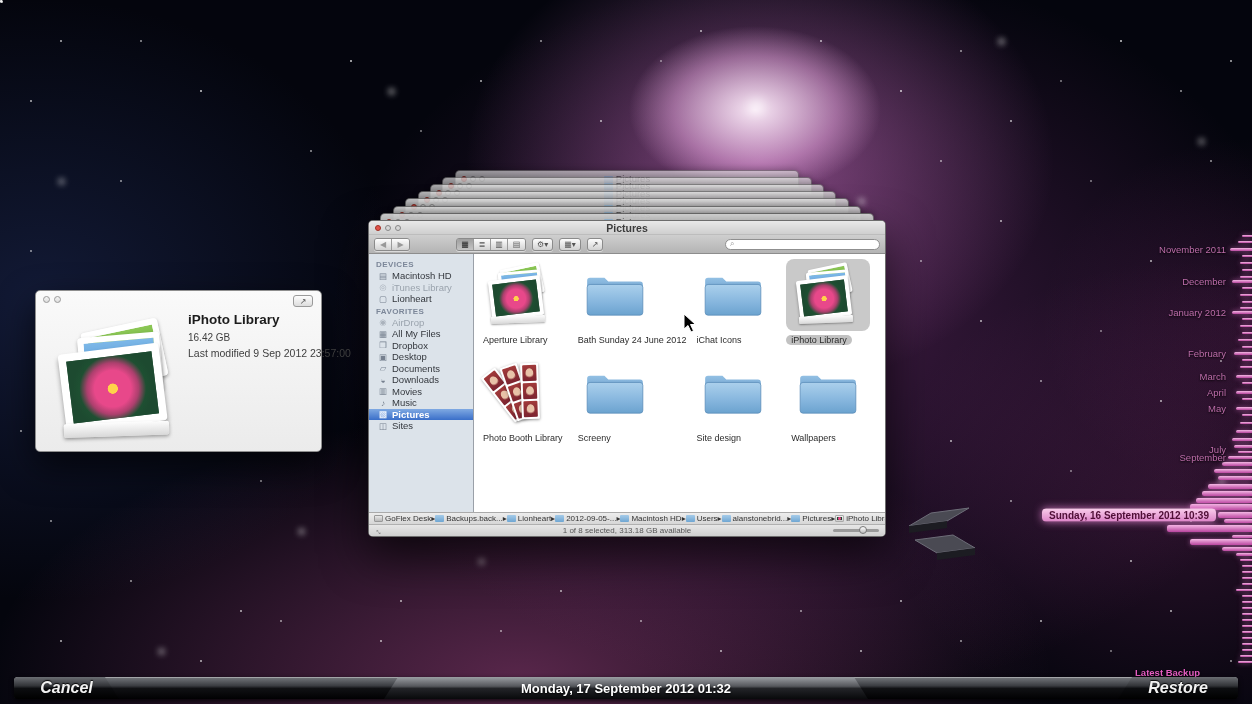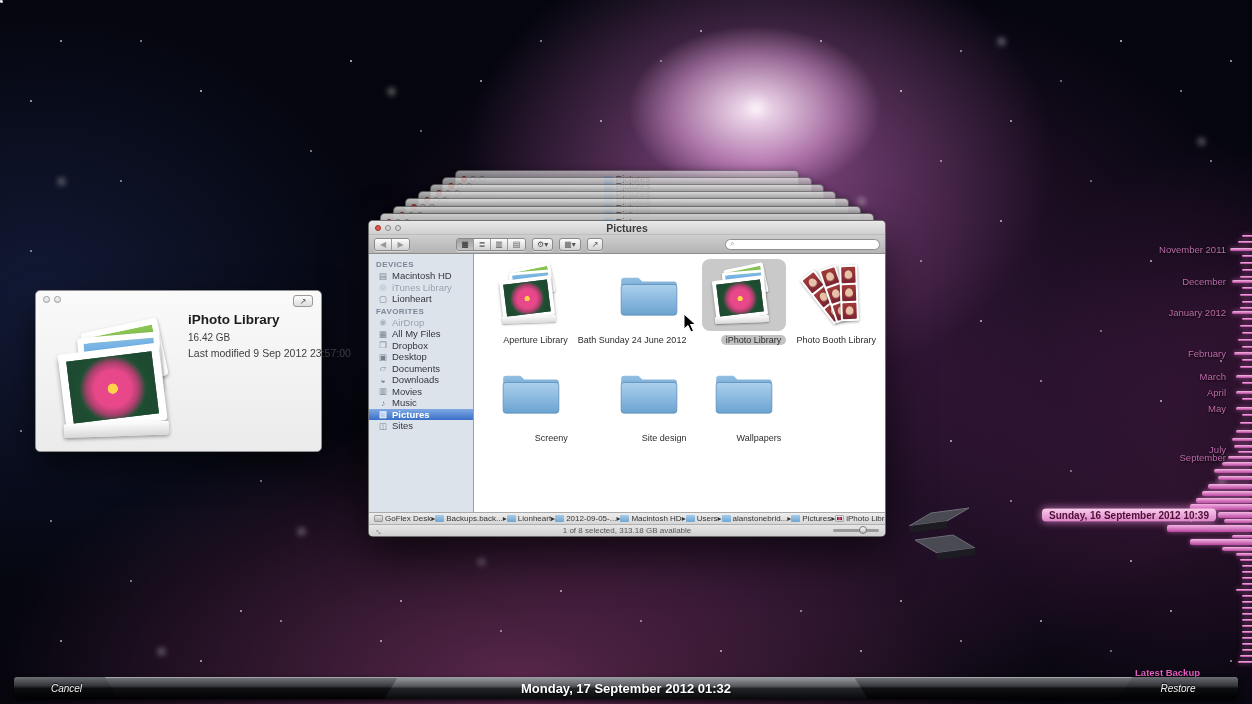--- a/index.html
+++ b/index.html
@@ -83,21 +83,21 @@
   .fbody { flex:1; display:flex; min-height:0; }
   .sidebar { width:105px; flex:none; background:#dce3ea; border-right:1px solid #9aa0a8; padding-top:4px; font-size:9.5px; overflow:hidden; }
   .sb-h { font-size:8px; font-weight:bold; color:#7c8799; letter-spacing:.4px; padding:2px 0 1px 7px; }
   .sb-i { display:flex; align-items:center; gap:4px; padding:1px 0 1px 9px; color:#33373d; white-space:nowrap; height:11.5px; }
   .sb-i .g { width:10px; text-align:center; font-size:8.5px; color:#76808f; flex:none; }
   .sb-i.dim { color:#9aa3ad; } .sb-i.dim .g { color:#aab2bc; }
   .sb-i.sel { background:linear-gradient(#7fa9e2,#3a6fc9); color:#fff; font-weight:bold; }
   .sb-i.sel .g { color:#eaf1fb; }
 
   .files { flex:1; background:#fff; display:grid; grid-template-columns:repeat(4,1fr); align-content:start; padding:2px 4px; }
-  .cell { height:98px; display:flex; flex-direction:column; align-items:flex-end; justify-content:flex-start; padding-top:3px; }
+  .cell { height:98px; display:flex; flex-direction:column; align-items:flex-start; justify-content:flex-start; padding-top:3px; }
   .iconwrap { width:84px; height:72px; display:flex; align-items:center; justify-content:center; border-radius:8px; }
   .cell.sel .iconwrap { background:#c9c9c9; }
   .flabel { margin-top:4px; font-size:9px; color:#2c2c2c; padding:0 5px; border-radius:7px; white-space:nowrap; }
   .cell.sel .flabel { background:#c2c2c2; }
 
   
   .foldericon { width:62px; height:48px; }
   .photostack { position:relative; width:64px; height:58px; }
   .ps-card { position:absolute; border-radius:2px; box-shadow:0 1px 2px rgba(0,0,0,.35); }
   .ps-green { width:40px; height:30px; left:14px; top:0; background:linear-gradient(#8cc755,#4f9c2f); border:3px solid #fff; transform:rotate(-12deg); }
@@ -157,21 +157,21 @@
   .tm-arrows { position:absolute; left:895px; top:506px; }
 
   
   .bottombar { position:absolute; left:14px; right:14px; bottom:5px; height:22px; border-radius:4px;
     background:linear-gradient(#75787d,#3a3c41 40%,#101114 52%,#010102);
     box-shadow:0 2px 5px rgba(0,0,0,.8), inset 0 1px 0 rgba(255,255,255,.35); overflow:hidden; }
   .bb-center { position:absolute; left:370px; right:370px; top:0; bottom:0;
     background:linear-gradient(#9b9ea3,#55575c 42%,#232428 52%,#08090b);
     clip-path:polygon(14px 0, calc(100% - 14px) 0, 100% 100%, 0 100%); }
   .bb-btn { position:absolute; top:0; bottom:0; display:flex; align-items:center; justify-content:center;
-    font-size:10px; font-style:italic; font-weight:normal; color:#f2f2f2; text-shadow:0 -1px 1px rgba(0,0,0,.9); }
+    font-size:16px; font-style:italic; font-weight:bold; color:#f2f2f2; text-shadow:0 -1px 1px rgba(0,0,0,.9); }
   .bb-cancel { left:0; width:105px; background:linear-gradient(#6b6e73,#323438 40%,#0c0d10 52%,#000);
     clip-path:polygon(0 0, calc(100% - 14px) 0, 100% 100%, 0 100%); }
   .bb-restore { right:0; width:120px; background:linear-gradient(#6b6e73,#323438 40%,#0c0d10 52%,#000);
     clip-path:polygon(14px 0, 100% 0, 100% 100%, 0 100%); }
   .bb-date { position:absolute; left:0; right:0; top:0; bottom:0; display:flex; align-items:center; justify-content:center;
     font-size:13px; font-weight:bold; color:#fff; text-shadow:0 1px 2px rgba(0,0,0,.9); }
 
   .cursor { position:absolute; left:683px; top:313px; z-index:50; }
 </style>
 </head>
@@ -362,20 +362,29 @@
             <span class="flabel">Aperture Library</span>
           </div>
           <div class="cell">
             <div class="iconwrap">
               <svg class="foldericon" viewBox="0 0 64 50">
                 <path d="M3 10 q0-3 3-3 h15 l4 4 h33 q3 0 3 3 v2 H3 z" fill="url(#ftab)"></path>
                 <rect x="3" y="14" width="58" height="32" rx="3" fill="url(#fgrad)" stroke="#5a8cb8" stroke-width="0.8"></rect>
               </svg>
             </div>
             <span class="flabel">Bath Sunday 24 June 2012</span>
+          </div>
+          <div class="cell">
+            <div class="iconwrap">
+              <svg class="foldericon" viewBox="0 0 64 50">
+                <path d="M3 10 q0-3 3-3 h15 l4 4 h33 q3 0 3 3 v2 H3 z" fill="url(#ftab)"></path>
+                <rect x="3" y="14" width="58" height="32" rx="3" fill="url(#fgrad)" stroke="#5a8cb8" stroke-width="0.8"></rect>
+              </svg>
+            </div>
+            <span class="flabel">iChat Icons</span>
           </div>
           <div class="cell sel">
             <div class="iconwrap">
               <div class="photostack">
                 <div class="ps-card ps-green"></div>
                 <div class="ps-card ps-blue"></div>
                 <div class="ps-card ps-front">
                   <div class="photo"></div>
                 </div>
                 <div class="ps-base"></div>

